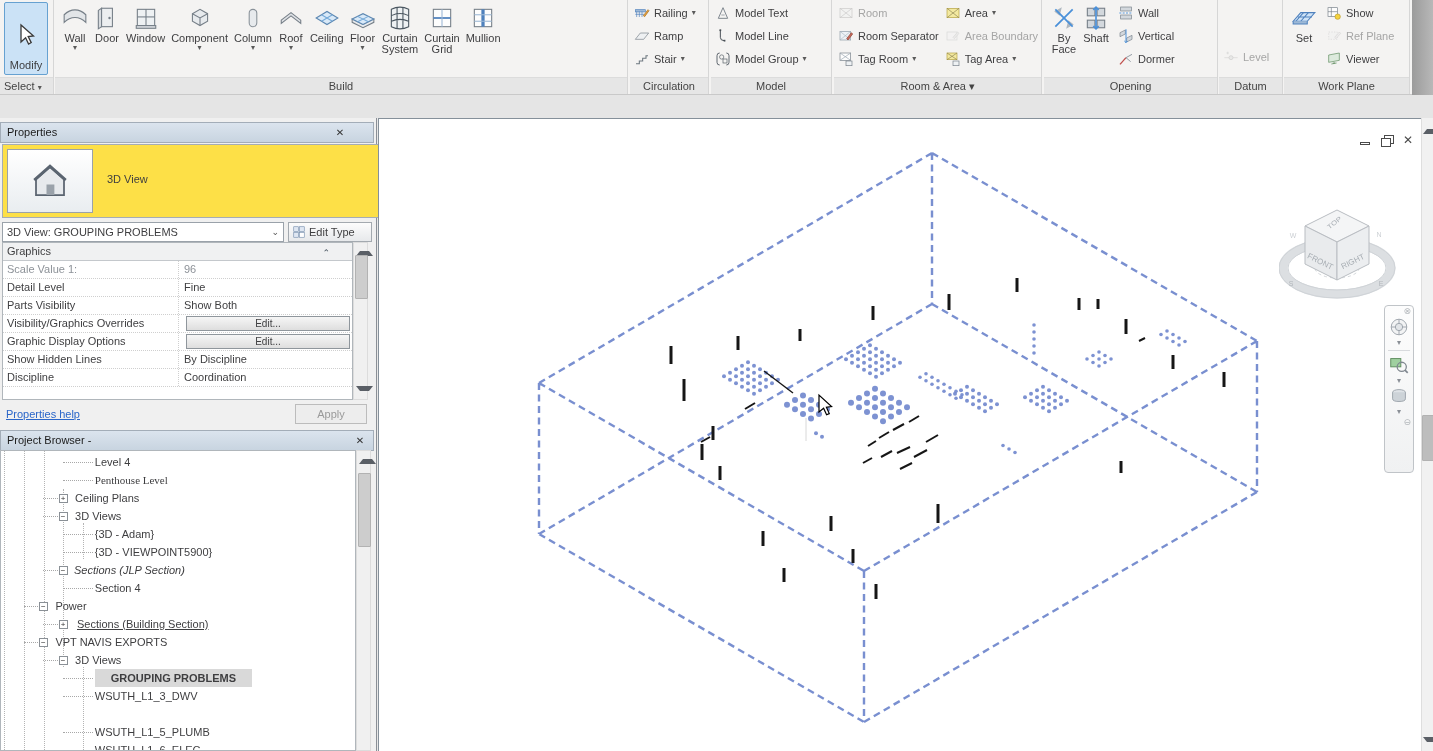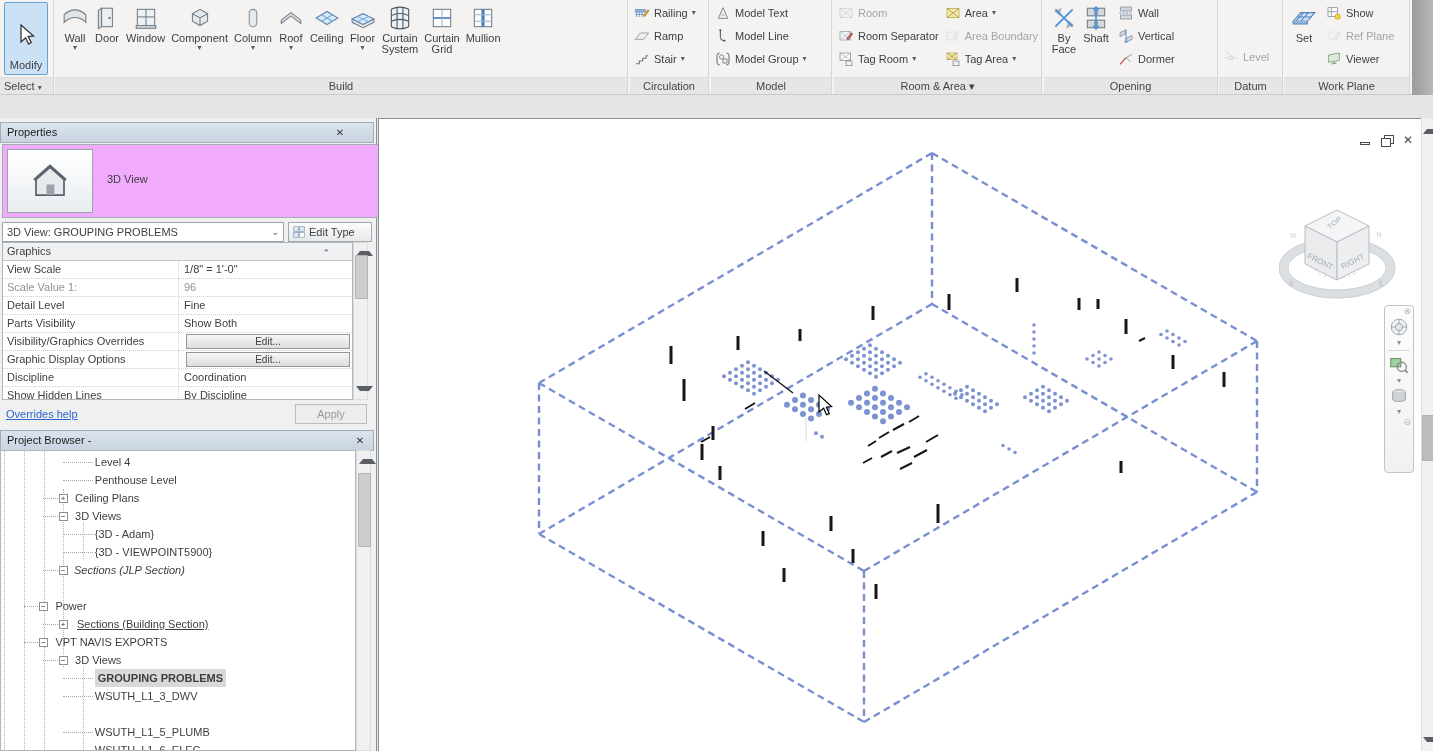--- a/index.html
+++ b/index.html
@@ -29,21 +29,21 @@
   #modify-btn{position:absolute;left:4px;top:2px;width:44px;height:73px;background:#cbe2f6;
      border:1px solid #66a1d1;border-radius:2px;display:flex;flex-direction:column;align-items:center;justify-content:flex-end;padding-bottom:3px;box-sizing:border-box;}
   #modify-btn .icn24{width:24px;height:24px;margin-bottom:12px;}
   
   #gapstrip{left:0;top:95px;width:1433px;height:23px;background:#e5e5e5;}
   
   #dock{left:0;top:118px;width:377px;height:633px;background:#f0f0f0;border-right:1px solid #8a8f96;box-sizing:border-box;}
   .titlebar{position:absolute;left:0;width:374px;height:21px;background:linear-gradient(#dbe4ee,#c8d4e0);
             border:1px solid #a3adb8;box-sizing:border-box;line-height:19px;padding-left:6px;color:#1b1b1b;}
   .tclose{position:absolute;top:3px;width:14px;height:14px;text-align:center;line-height:14px;color:#333;font-size:10px;cursor:default;}
-  #typebox{left:2px;top:26px;width:404px;height:74px;background:#f0abfc;border:1px solid #a5adb4;box-sizing:border-box;}
+  #typebox{left:2px;top:26px;width:404px;height:74px;background:#fde047;border:1px solid #a5adb4;box-sizing:border-box;}
   #typebtn{position:absolute;left:4px;top:4px;width:86px;height:64px;border:1px solid #9aa2aa;
            background:linear-gradient(#ffffff,#e9edf0);display:flex;align-items:center;justify-content:center;box-sizing:border-box;}
   #typebtn .icn24{width:42px;height:42px;}
   #typelabel{position:absolute;left:104px;top:28px;}
   #typearrow{position:absolute;right:6px;top:28px;color:#555;font-size:9px;}
   #selrow{left:2px;top:104px;width:370px;height:20px;}
   #instsel{position:absolute;left:0;top:0;width:282px;height:20px;background:#fff;border:1px solid #9aa2aa;
            box-sizing:border-box;line-height:18px;padding-left:4px;}
   #instsel .cmbarr{position:absolute;right:4px;top:0;color:#555;font-size:9px;line-height:18px;}
   #edittype{position:absolute;left:286px;top:0;width:84px;height:20px;border:1px solid #a3a9af;background:linear-gradient(#fcfcfc,#e7e9eb);
@@ -69,21 +69,21 @@
   #prophelp{left:6px;top:290px;color:#2a66c9;text-decoration:underline;}
   #applybtn{left:295px;top:286px;width:72px;height:20px;border:1px solid #bcbcbc;background:#ededed;
             color:#9a9a9a;text-align:center;line-height:18px;box-sizing:border-box;}
   
   #pbtree{left:0px;top:332px;width:356px;height:301px;background:#fff;border:1px solid #b0b6bb;box-sizing:border-box;overflow:hidden;position:absolute;}
   .trow{position:absolute;left:0;height:18px;line-height:18px;white-space:nowrap;}
   .texp{position:absolute;top:4.5px;width:9px;height:9px;border:1px solid #8a9096;background:#fff;
         text-align:center;line-height:7px;font-size:8px;color:#333;box-sizing:border-box;}
   .tconn{position:absolute;top:9px;border-top:1px dotted #a8a8a8;}
   .tlabel{position:absolute;top:0;}
-  .tlabel.sel{background:#d9d9d9;padding:0 3px;font-weight:bold;}
+  .tlabel.sel{background:#d9d9d9;padding:0 16px;font-weight:bold;}
   .guide{position:absolute;width:0;border-left:1px dotted #b4b4b4;}
   
   #viewport{left:378px;top:118px;width:1043px;height:633px;background:#fff;border-left:1px solid #85909a;border-top:1px solid #85909a;box-sizing:border-box;}
   #vpsvg{position:absolute;left:0;top:0;}
   #winctl{position:absolute;left:980px;top:13px;width:62px;height:16px;display:flex;gap:9px;align-items:center;color:#4a4a4a;}
   #winctl .wbtn{width:13px;height:11px;position:relative;}
   #minbar{position:absolute;left:1px;bottom:1px;width:10px;height:3px;border:1px solid #4a4a4a;box-sizing:border-box;}
   #restore1{position:absolute;left:3px;top:0;width:8px;height:7px;border:1px solid #4a4a4a;}
   #restore2{position:absolute;left:0px;top:3px;width:8px;height:7px;border:1px solid #4a4a4a;background:#fff;}
   .xglyph{font-size:12px;line-height:11px;}
@@ -539,24 +539,20 @@
           </svg>
         </span>
       <span>Edit Type</span>
     </div>
   </div>
   <div id="ptable" class="abs">
       <div class="prow hdr" style="position: relative;">
         <span class="pname">Graphics</span>
         <span class="chev">⌃</span>
       </div>
-      <div class="prow">
-        <span class="pname">View Scale</span>
-        <span class="pval">1/8" = 1'-0"</span>
-      </div>
       <div class="prow dis">
         <span class="pname">Scale Value    1:</span>
         <span class="pval">96</span>
       </div>
       <div class="prow">
         <span class="pname">Detail Level</span>
         <span class="pval">Fine</span>
       </div>
       <div class="prow">
         <span class="pname">Parts Visibility</span>
@@ -568,52 +564,52 @@
           <span class="pvalbtn">Edit...</span>
         </span>
       </div>
       <div class="prow">
         <span class="pname">Graphic Display Options</span>
         <span class="pval" style="display: flex;">
           <span class="pvalbtn">Edit...</span>
         </span>
       </div>
       <div class="prow">
+        <span class="pname">Show Hidden Lines</span>
+        <span class="pval">By Discipline</span>
+      </div>
+      <div class="prow">
         <span class="pname">Discipline</span>
         <span class="pval">Coordination</span>
-      </div>
-      <div class="prow">
-        <span class="pname">Show Hidden Lines</span>
-        <span class="pval">By Discipline</span>
       </div>
     </div>
   <div class="vsb" style="left:353px;top:124px;height:158px;">
     <div class="sbarrow tri-up" style="top:3px;"></div>
     <div class="sbthumb" style="top:12px;height:42px;"></div>
     <div class="sbarrow tri-dn" style="bottom:3px;"></div>
   </div>
-  <a id="prophelp" class="abs" href="#">Overrides help</a>
+  <a id="prophelp" class="abs" href="#">Properties help</a>
   <div id="applybtn" class="abs">Apply</div>
 
   <div class="titlebar" style="top:312px;">
     <span>Project Browser -</span>
     <span class="tclose" style="right:6px;">✕</span>
   </div>
   <div id="pbtree">
       <div class="guide" style="left: 3px; top: 0px; height: 301px;"></div>
       <div class="guide" style="left: 23px; top: 0px; height: 301px;"></div>
       <div class="guide" style="left: 43px; top: 0px; height: 301px;"></div>
       <div class="guide" style="left: 62px; top: 38px; height: 178px;"></div>
       <div class="guide" style="left: 82px; top: 216px; height: 85px;"></div>
       <div class="guide" style="left: 82px; top: 72px; height: 36px;"></div>
       <div class="trow" style="top: 2px; width: 100%;">
         <span class="tconn" style="left: 62.1px; width: 29.7px;"></span>
         <span class="tlabel" style="left: 93.8px;">Level 4</span>
       </div>
-      <div class="trow" style="top: 20px; width: 100%;">
+      <div class="trow" style="top: 20px; width: 100%; font-family: Liberation Serif, serif;">
         <span class="tconn" style="left: 62.1px; width: 29.7px;"></span>
         <span class="tlabel" style="left: 93.8px;">Penthouse Level</span>
       </div>
       <div class="trow" style="top: 38px; width: 100%;">
         <span class="tconn" style="left: 42.4px; width: 14.7px;"></span>
         <span class="texp" style="left: 57.6px;">+</span>
         <span class="tlabel" style="left: 74.1px;">Ceiling Plans</span>
       </div>
       <div class="trow" style="top: 56px; width: 100%;">
         <span class="tconn" style="left: 42.4px; width: 14.7px;"></span>
@@ -625,20 +621,24 @@
         <span class="tlabel" style="left: 93.8px;">{3D - Adam}</span>
       </div>
       <div class="trow" style="top: 92px; width: 100%;">
         <span class="tconn" style="left: 62.1px; width: 29.7px;"></span>
         <span class="tlabel" style="left: 93.8px;">{3D - VIEWPOINT5900}</span>
       </div>
       <div class="trow" style="top: 110px; width: 100%;">
         <span class="tconn" style="left: 42.4px; width: 14.7px;"></span>
         <span class="texp" style="left: 57.6px;">−</span>
         <span class="tlabel" style="left: 73px; font-style: italic;">Sections (JLP Section)</span>
+      </div>
+      <div class="trow" style="top: 128px; width: 100%;">
+        <span class="tconn" style="left: 62.1px; width: 29.7px;"></span>
+        <span class="tlabel" style="left: 93.8px;">Section 4</span>
       </div>
       <div class="trow" style="top: 146px; width: 100%;">
         <span class="tconn" style="left: 22.7px; width: 14.7px;"></span>
         <span class="texp" style="left: 37.9px;">−</span>
         <span class="tlabel" style="left: 54.4px;">Power</span>
       </div>
       <div class="trow" style="top: 164px; width: 100%;">
         <span class="tconn" style="left: 42.4px; width: 14.7px;"></span>
         <span class="texp" style="left: 57.6px;">+</span>
         <span class="tlabel" style="left: 76px; text-decoration: underline;">Sections (Building Section)</span>

